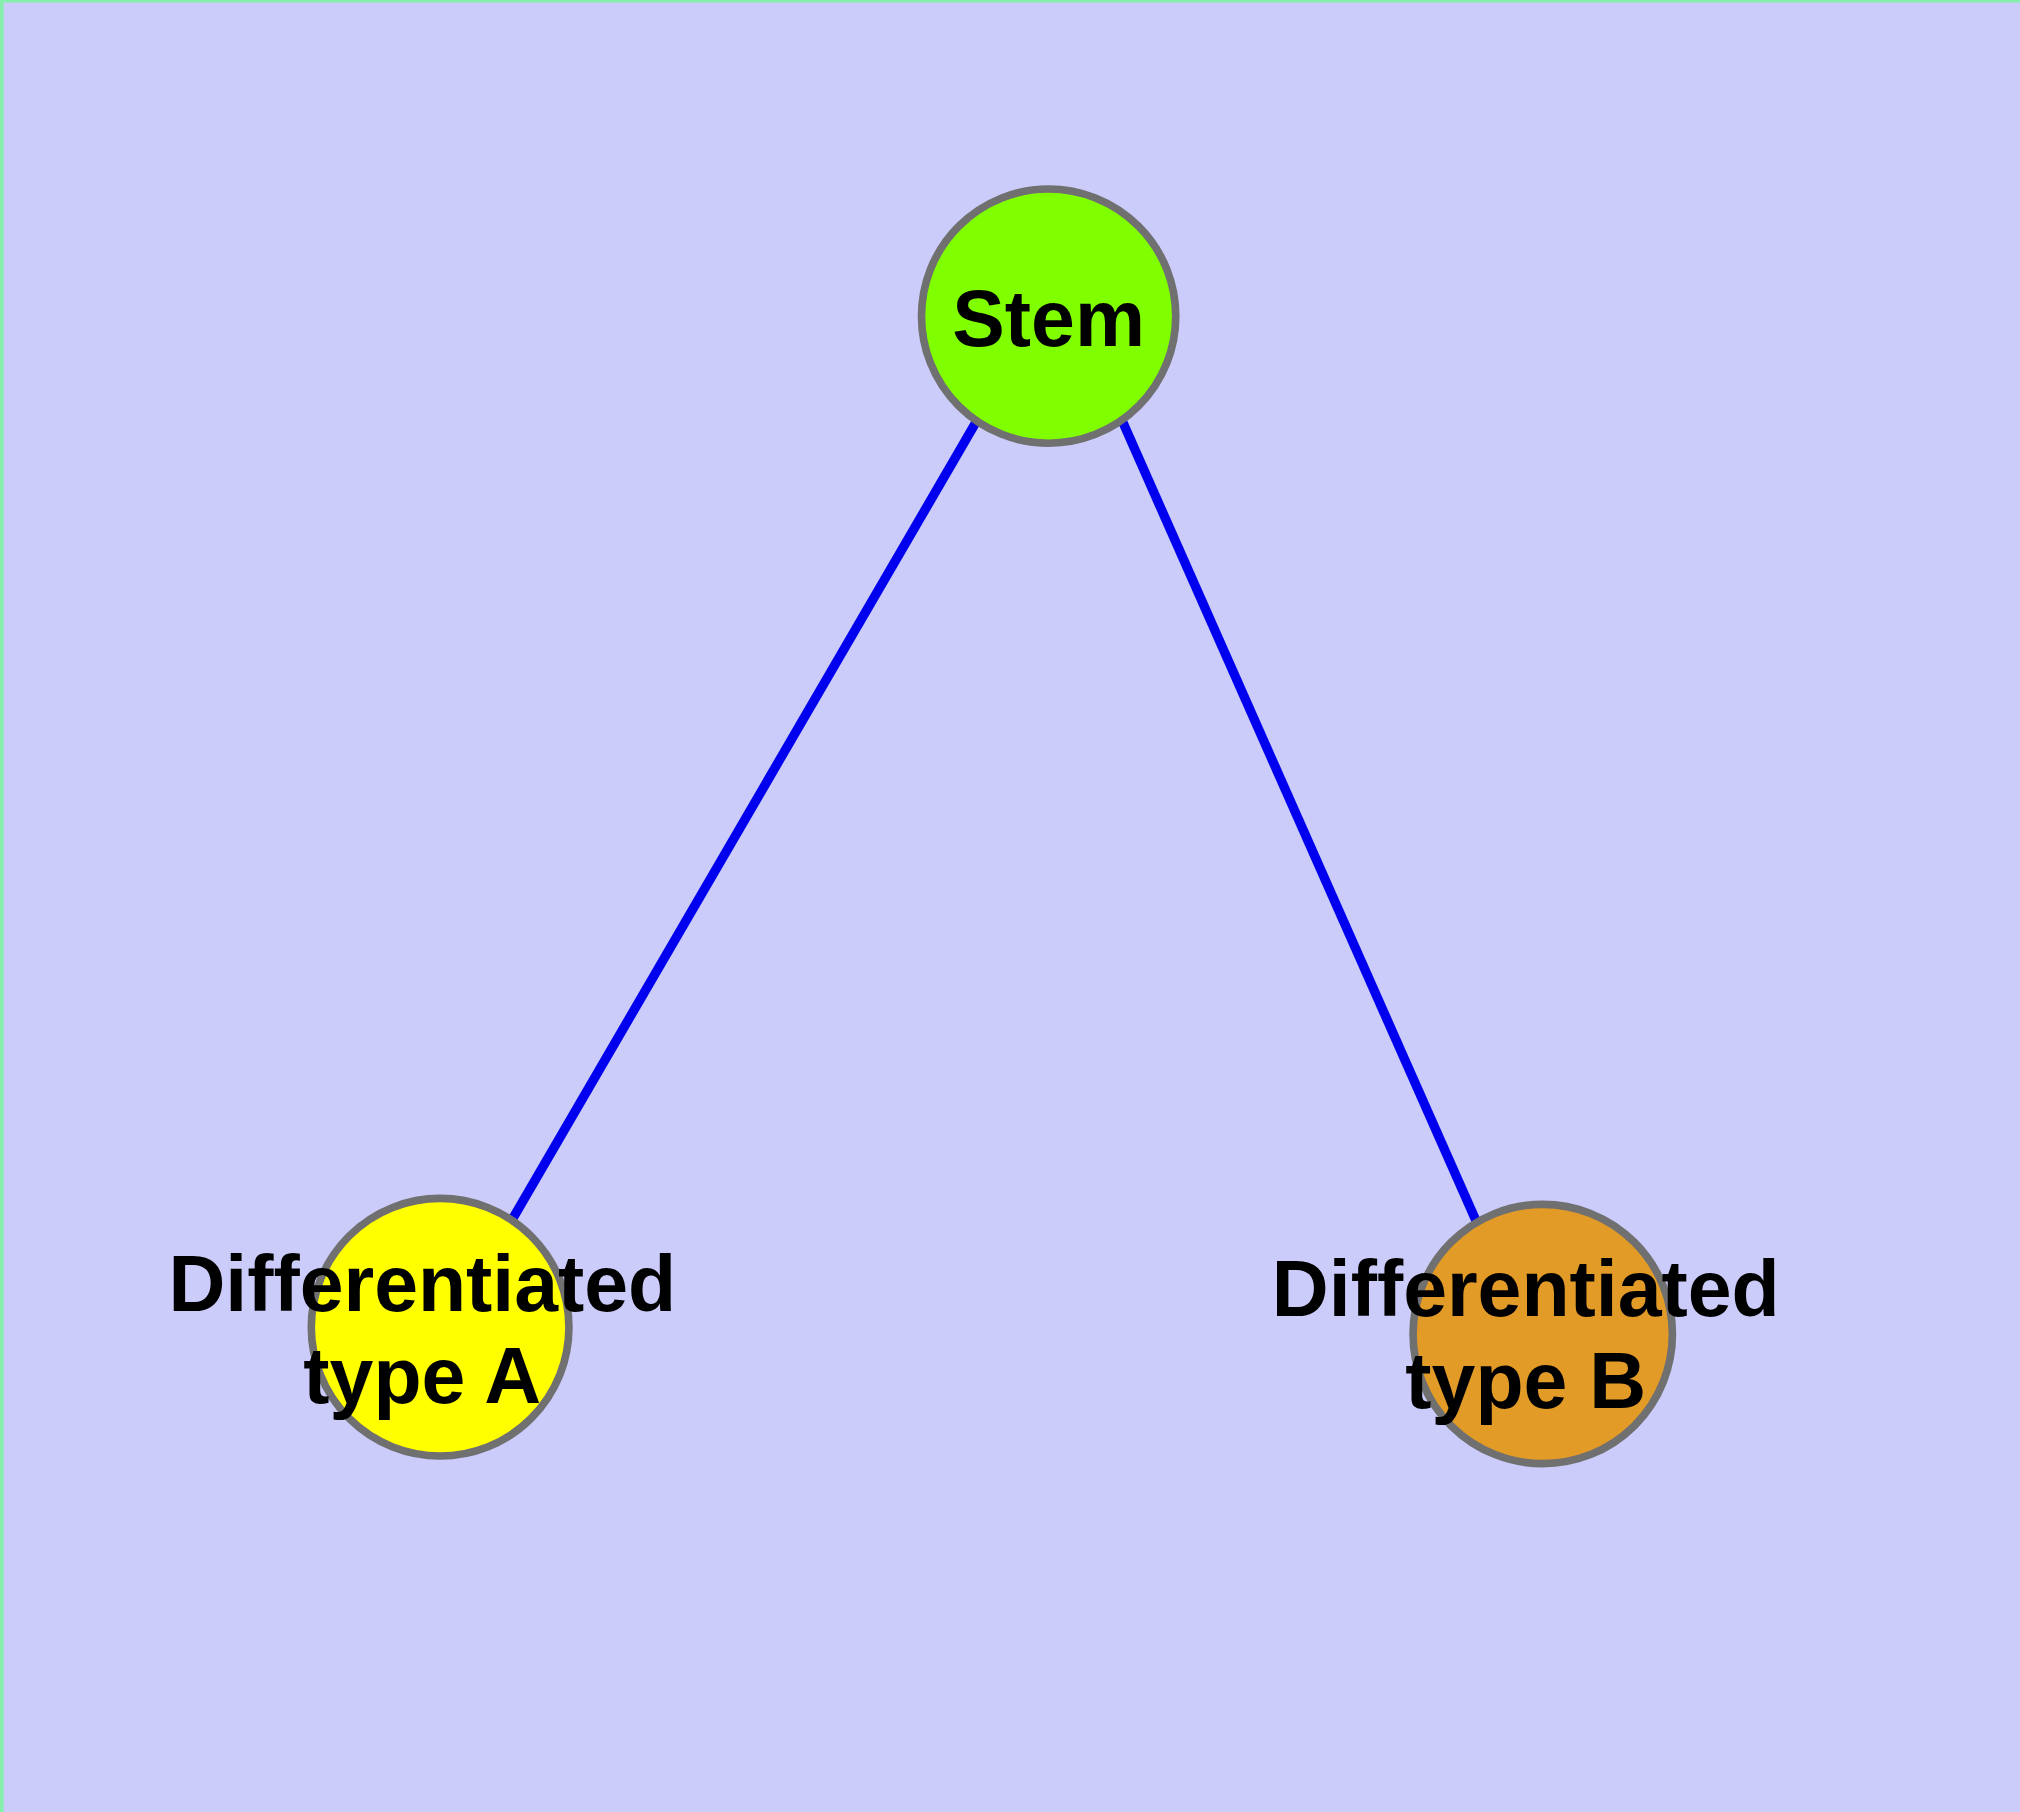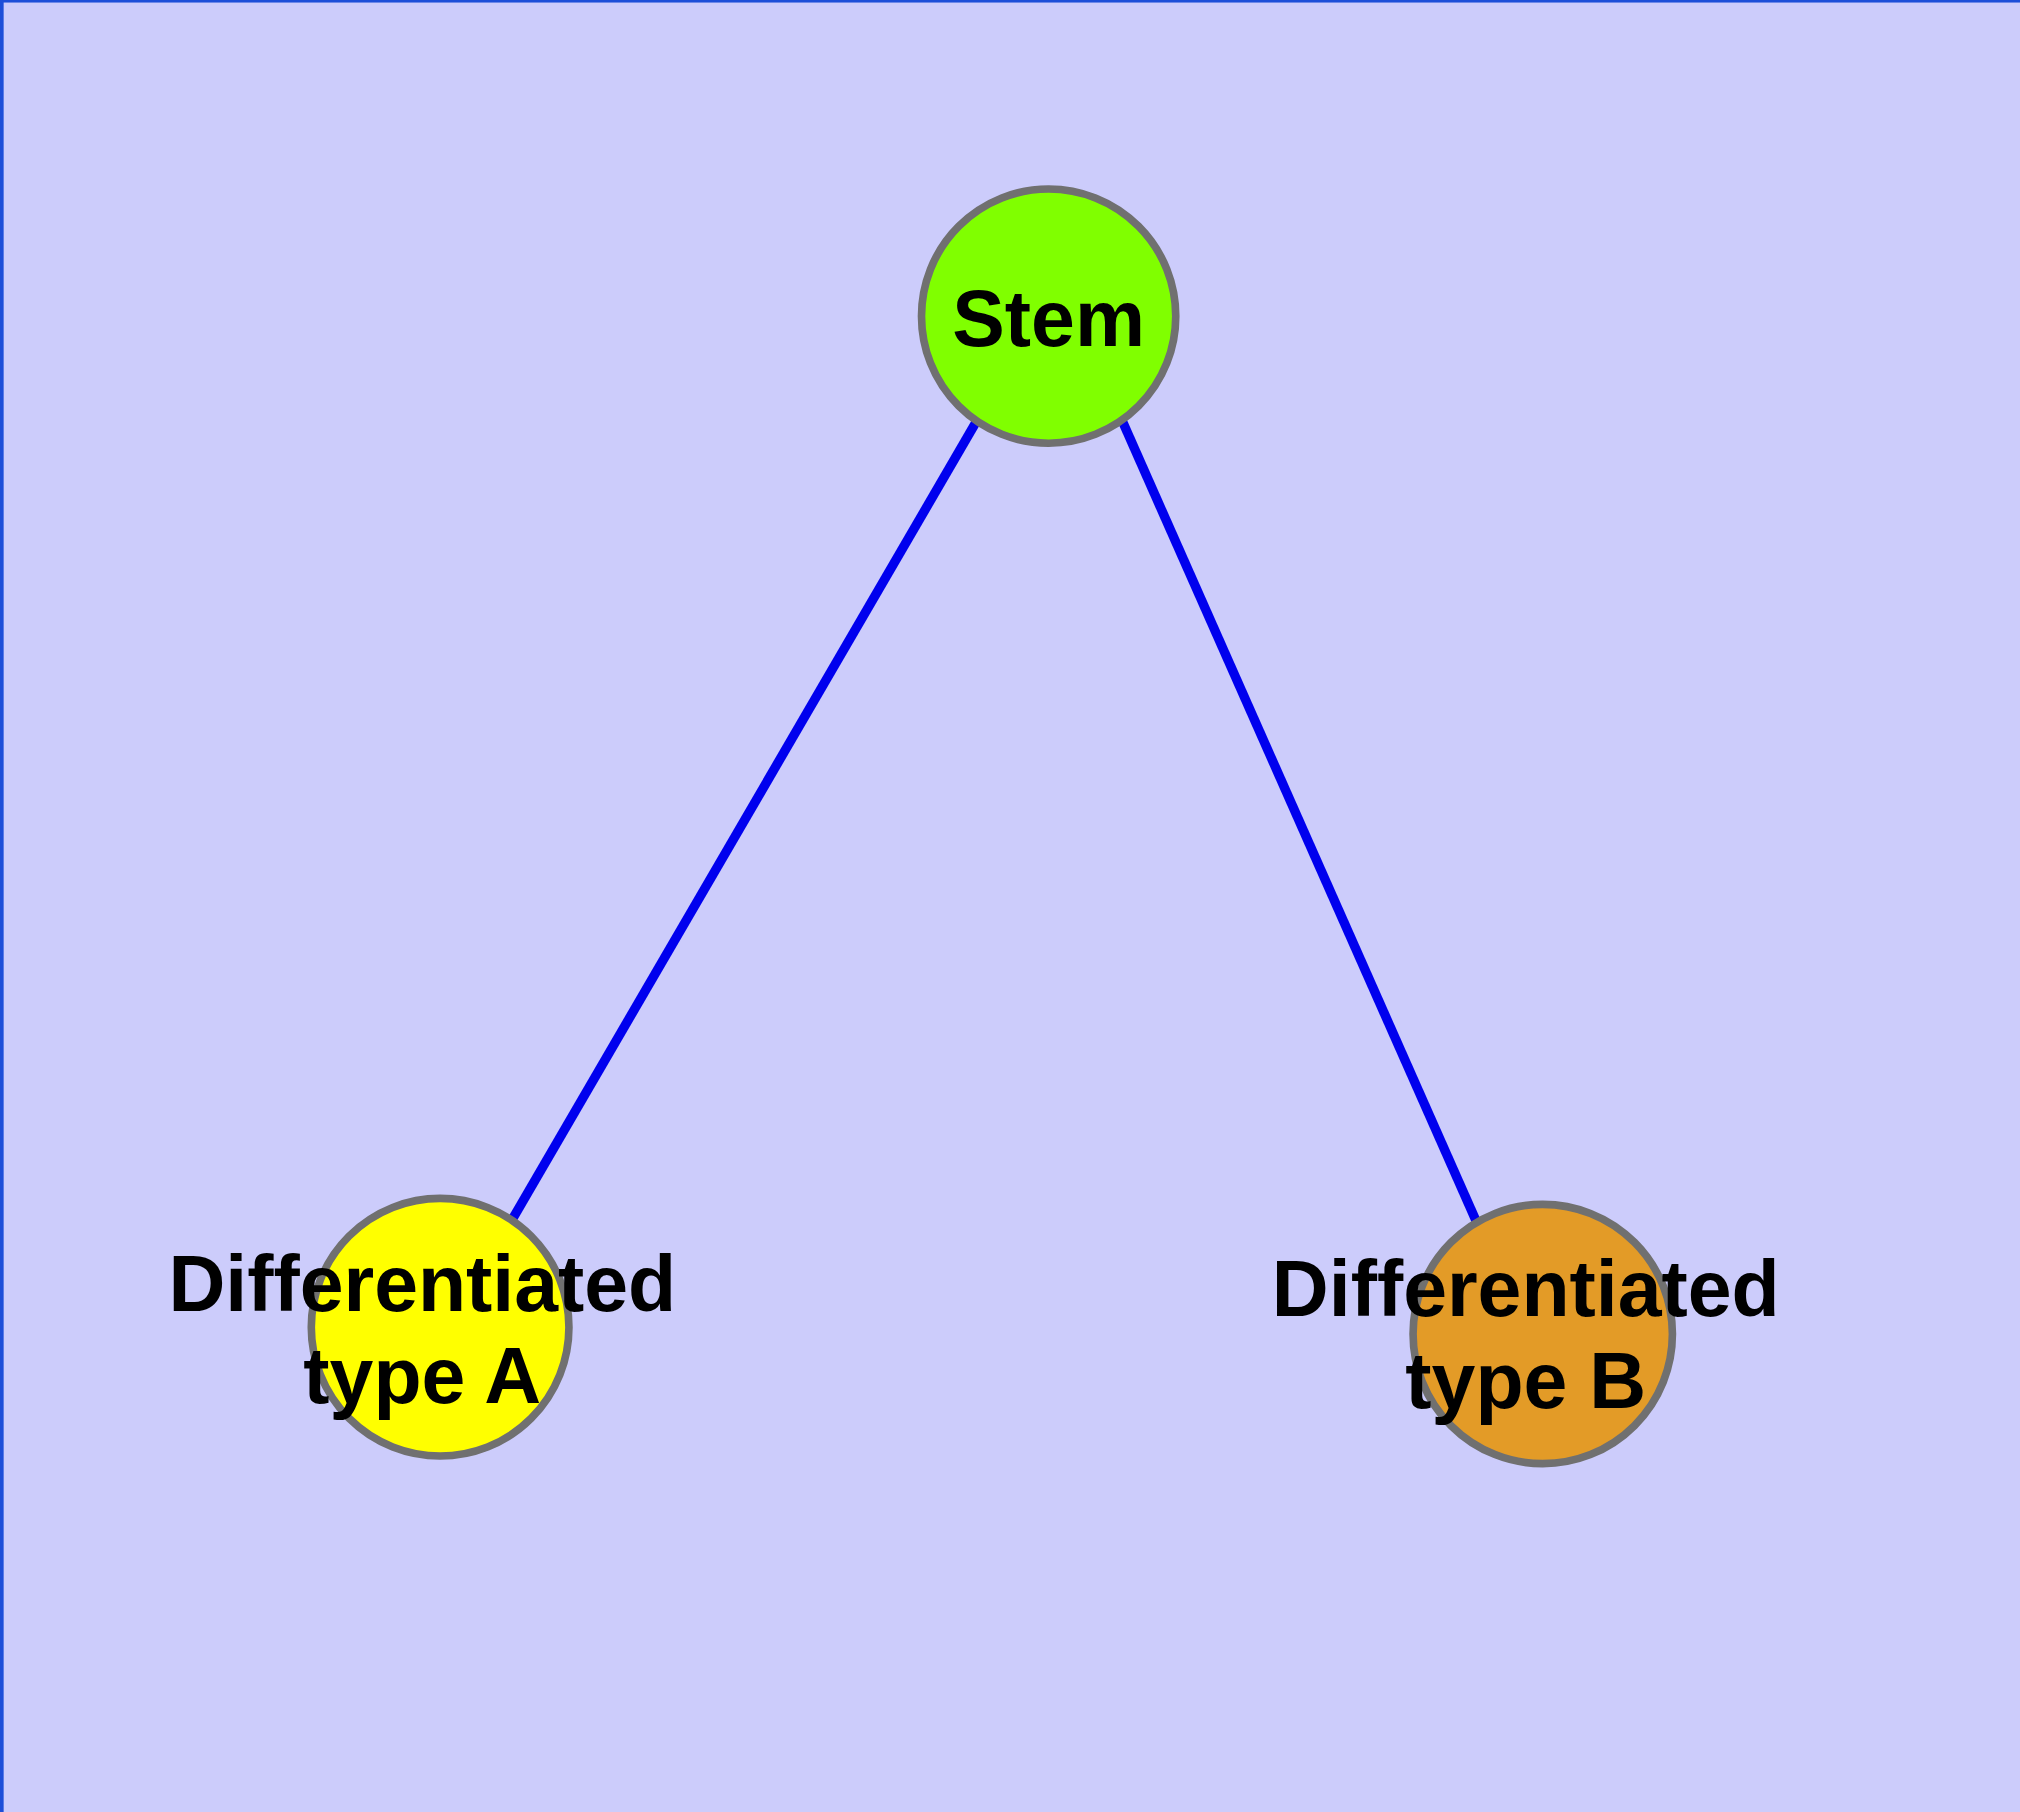--- a/index.html
+++ b/index.html
@@ -31,21 +31,21 @@
     fill: #000000;
     font-size: 93px;
     dominant-baseline: alphabetic;
     text-anchor: middle;
     white-space: pre;
   }
 </style>
 </head>
 <body>
 
-<div id="canvas-root" style="background: #1d4ed8;">
+<div id="canvas-root" style="background: #86efac;">
   <svg id="graph-svg" width="2021" height="1812" viewBox="0 0 2384 2138" xmlns="http://www.w3.org/2000/svg">
 
     <rect id="bg-rect" x="4" y="3" width="2380" height="2135" fill="#ccccfb"></rect>
 
     <g id="edges-layer">
         <line x1="1152" y1="497" x2="604" y2="1439" stroke="#0000ee" stroke-width="11" stroke-linecap="butt"></line>
         <line x1="1324" y1="497" x2="1742" y2="1442" stroke="#0000ee" stroke-width="11" stroke-linecap="butt"></line>
       </g>
     <g id="nodes-layer">
         <circle cx="1237" cy="373" r="150" fill="#80ff00" stroke="#707070" stroke-width="9"></circle>

